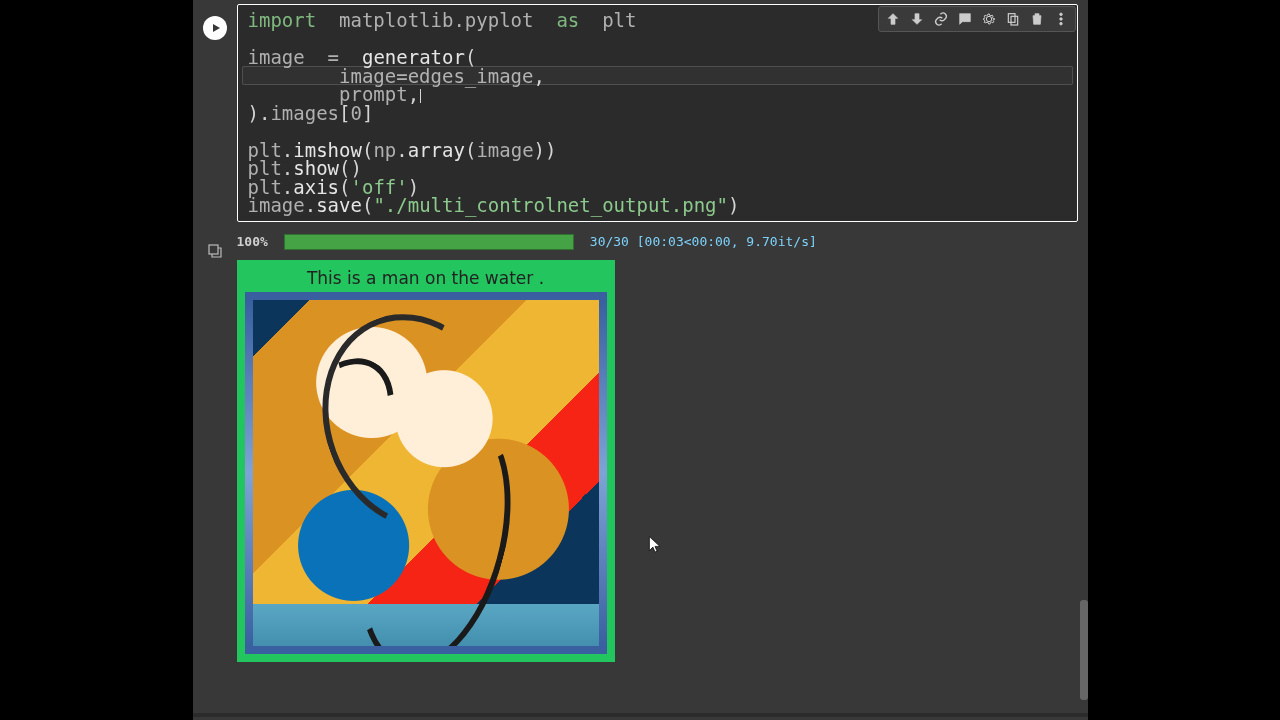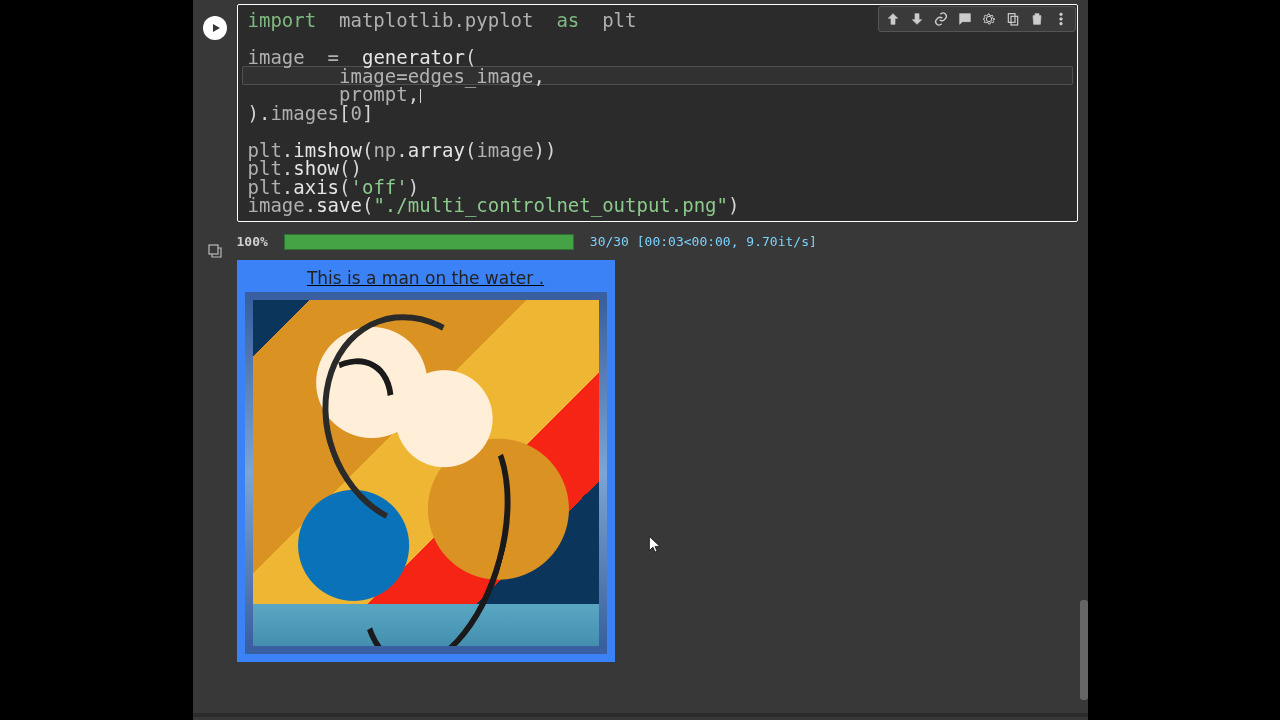--- a/index.html
+++ b/index.html
@@ -126,24 +126,23 @@
   }
   .progress-pct { color: #d0d0d0; font-weight: bold; }
   .progress-bar {
     width: 290px;
     height: 16px;
     background: #45a245;
     border: 1px solid #307030;
   }
   .progress-stats { color: #7dd3fc; }
   .figure {
-    background: #3b82f6;
+    background: #22c55e;
     width: 378px;
     padding: 8px;
-    text-decoration: underline;
   }
   .figure-title {
     text-align: center;
     font-family: "DejaVu Sans", Arial, sans-serif;
     font-size: 17px;
     color: #222;
     margin-bottom: 4px;
   }
   .figure-img {
     width: 362px;

